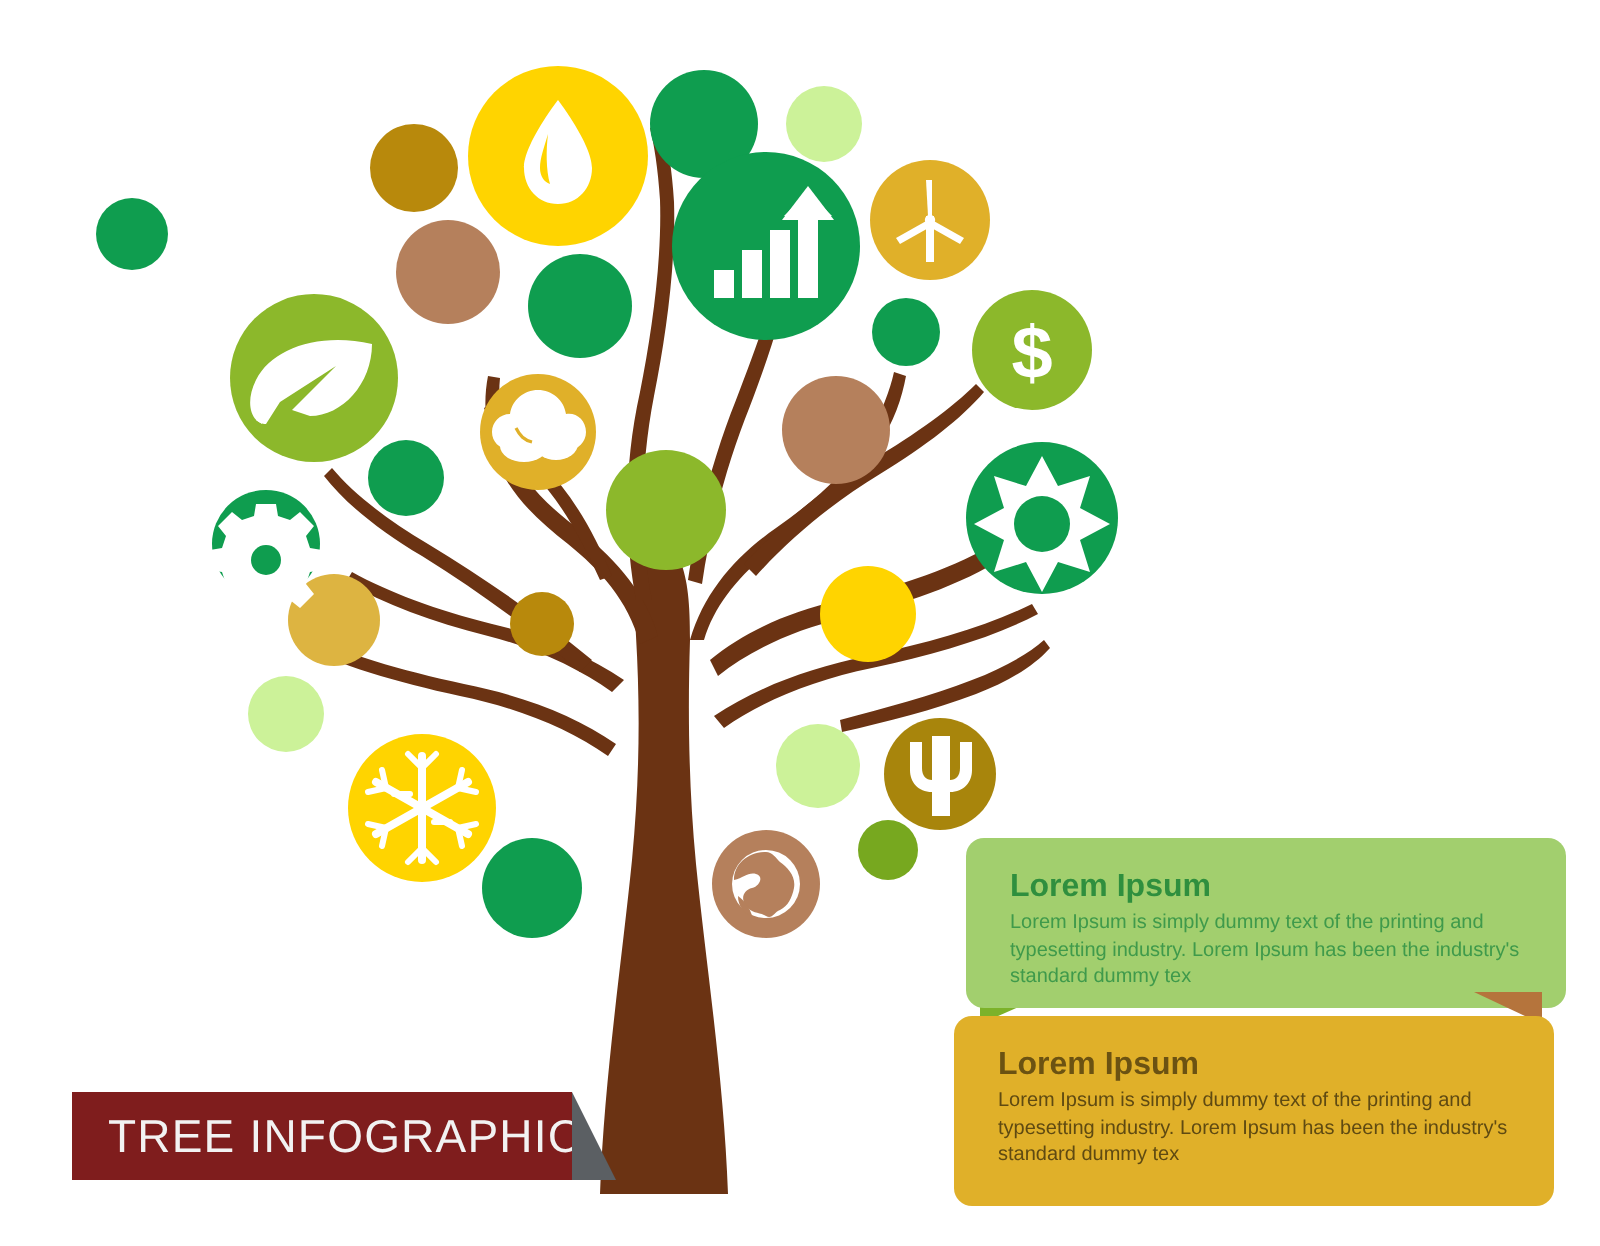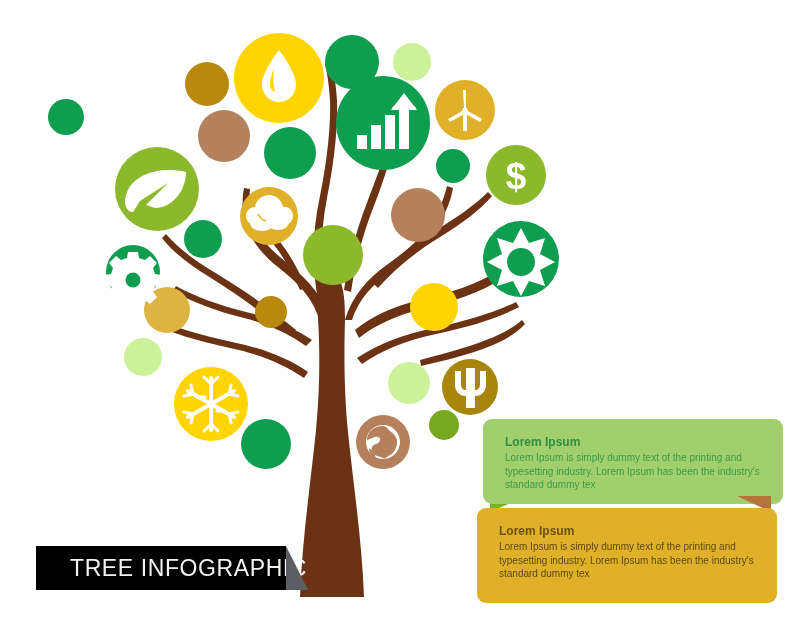--- a/index.html
+++ b/index.html
@@ -25,24 +25,24 @@
     height: 623px;
   }
 
   
   .title-banner {
     position: absolute;
     left: 36px;
     top: 546px;
     width: 250px;
     height: 44px;
-    background: #000000;
+    background: #7f1d1d;
     display: flex;
     align-items: center;
-    padding-left: 34px;
+    padding-left: 18px;
     box-sizing: border-box;
   }
   .title-banner .slant {
     position: absolute;
     right: -22px;
     top: 0;
     width: 0;
     height: 0;
     border-style: solid;
     border-width: 44px 0 0 22px;
@@ -72,21 +72,21 @@
   }
   .callout-amber {
     left: 477px;
     top: 508px;
     width: 300px;
     height: 95px;
     background: #e0b029;
   }
   .callout h4 {
     margin: 0 0 2px 0;
-    font-size: 12px;
+    font-size: 16px;
     font-weight: 700;
   }
   .callout p {
     margin: 0;
     font-size: 10px;
     line-height: 13.5px;
   }
   .callout-green h4 { color: #2f8f3e; }
   .callout-green p  { color: #3f9a4b; }
   .callout-amber h4 { color: #6b5212; }

